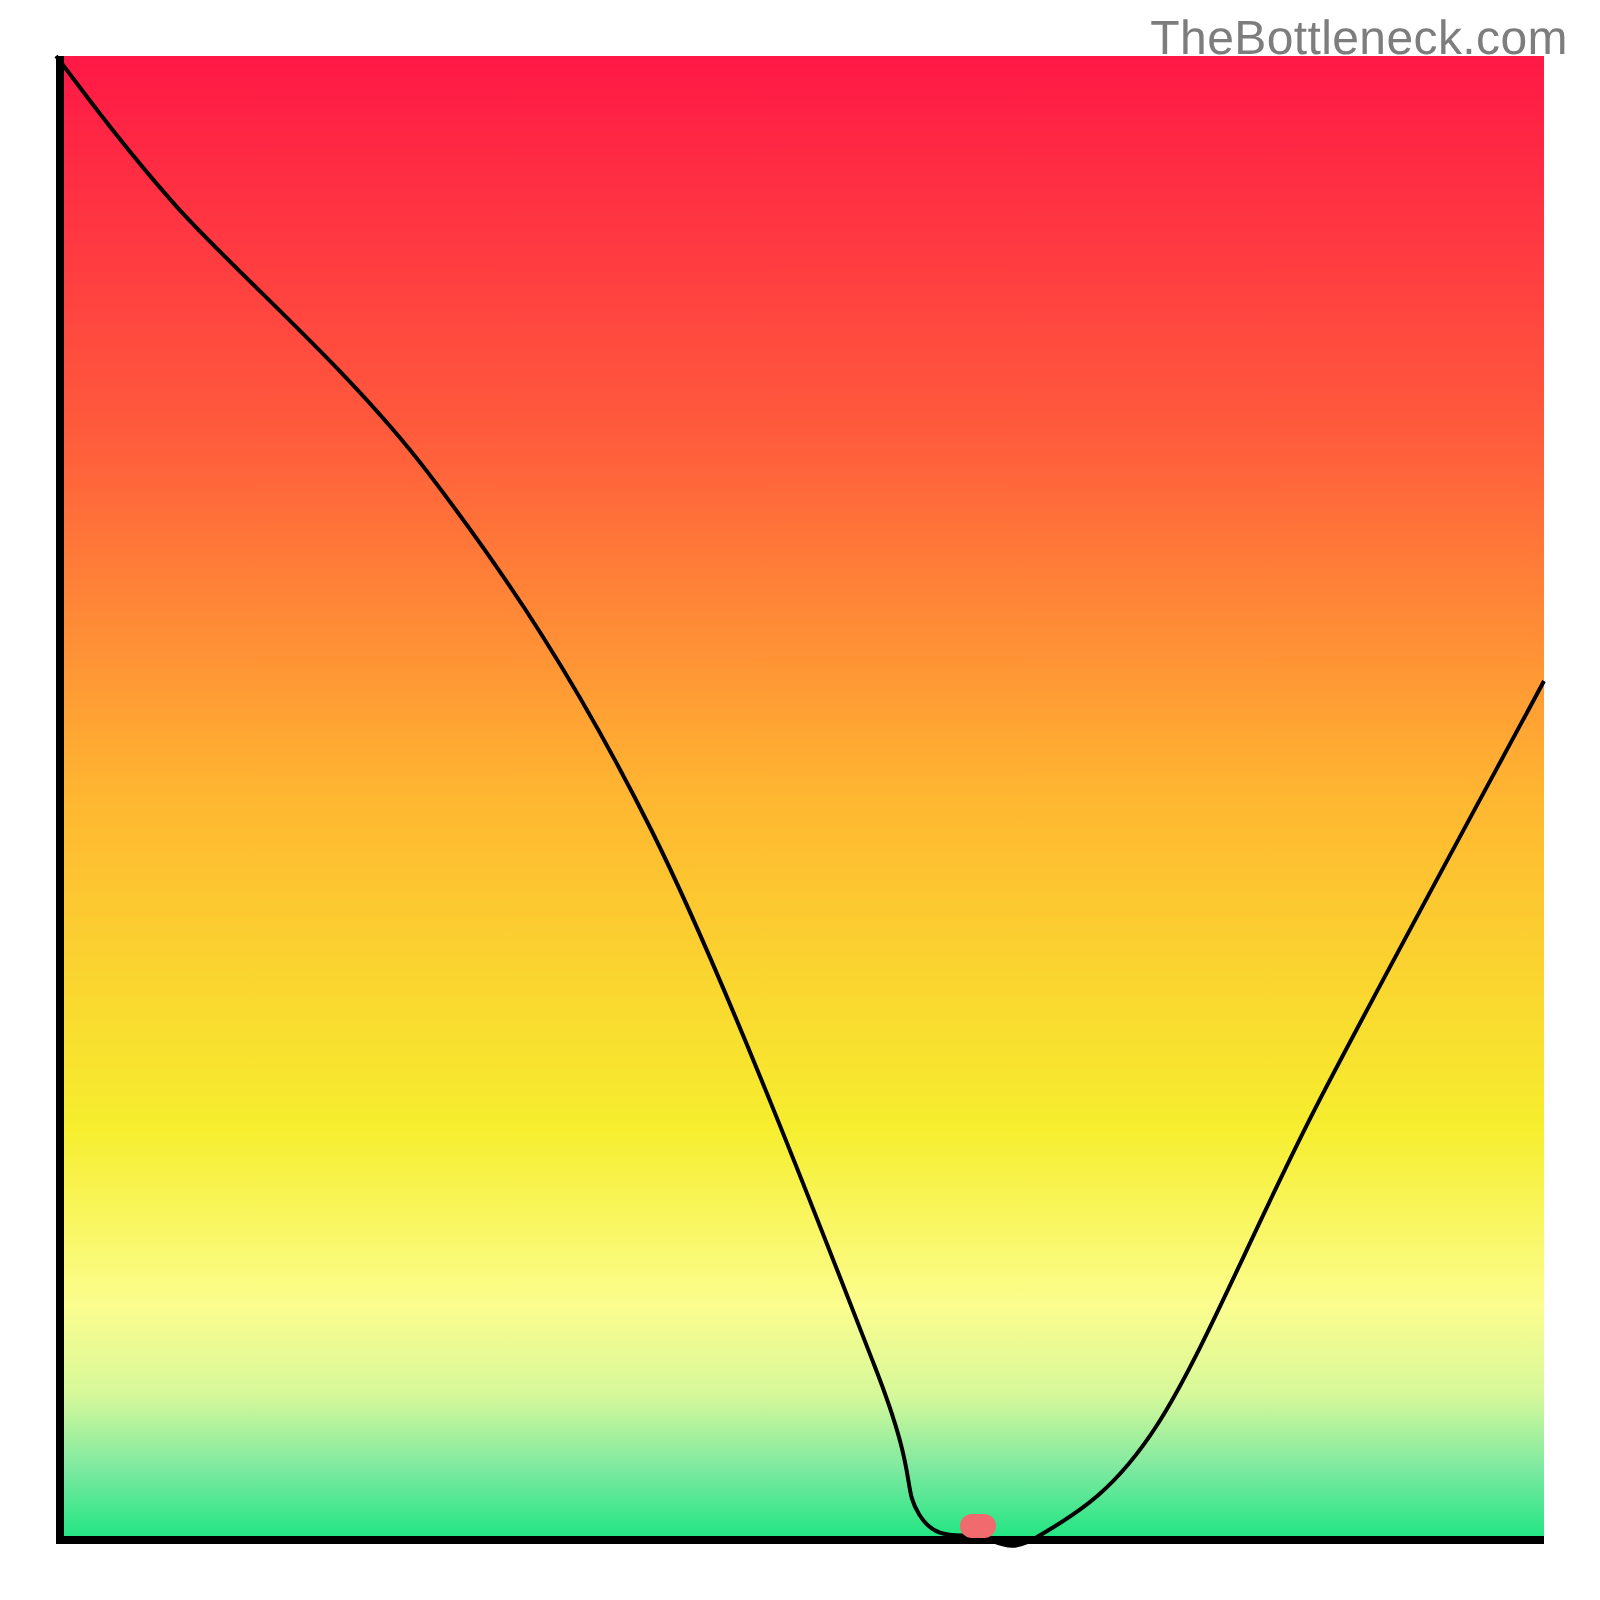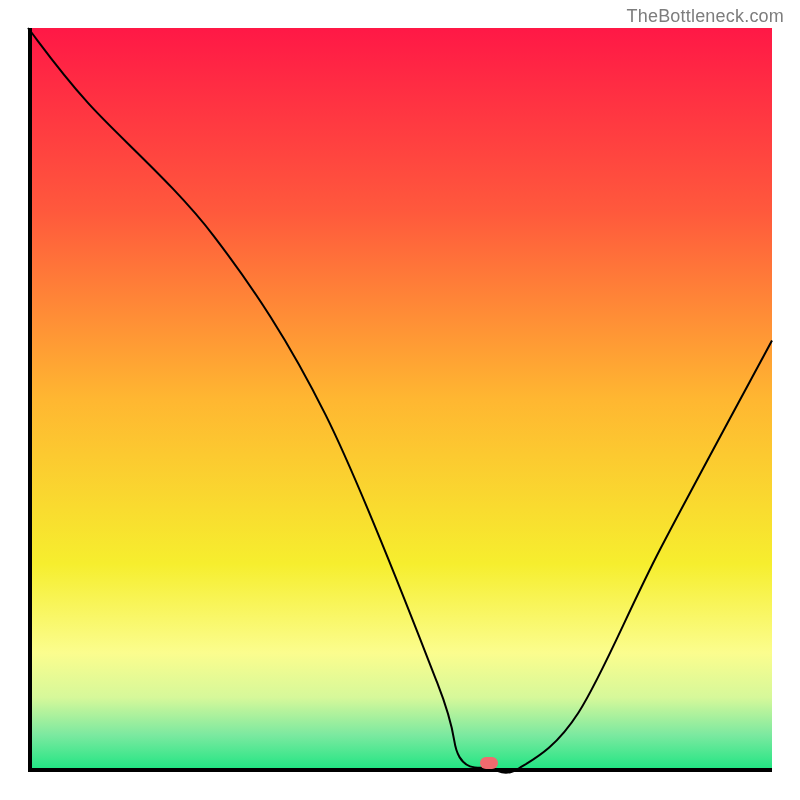--- a/index.html
+++ b/index.html
@@ -7,21 +7,21 @@
     padding:0;
     width:800px;
     height:800px;
     background:#fff;
     font-family:Arial,Helvetica,sans-serif;
   }
   .watermark{
     position:absolute;
     top:6px;
     right:16px;
-    font-size:18px;
+    font-size:24px;
     color:#7d7d7d;
     letter-spacing:.2px;
   }
   .plot-area{
     position:absolute;
     left:28px;
     top:28px;
     width:744px;
     height:744px;
   }

